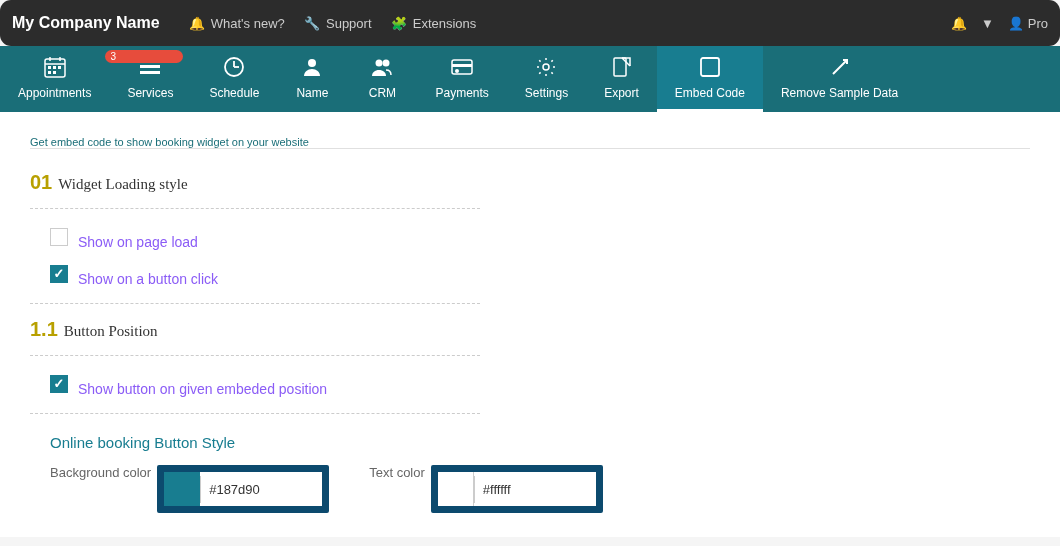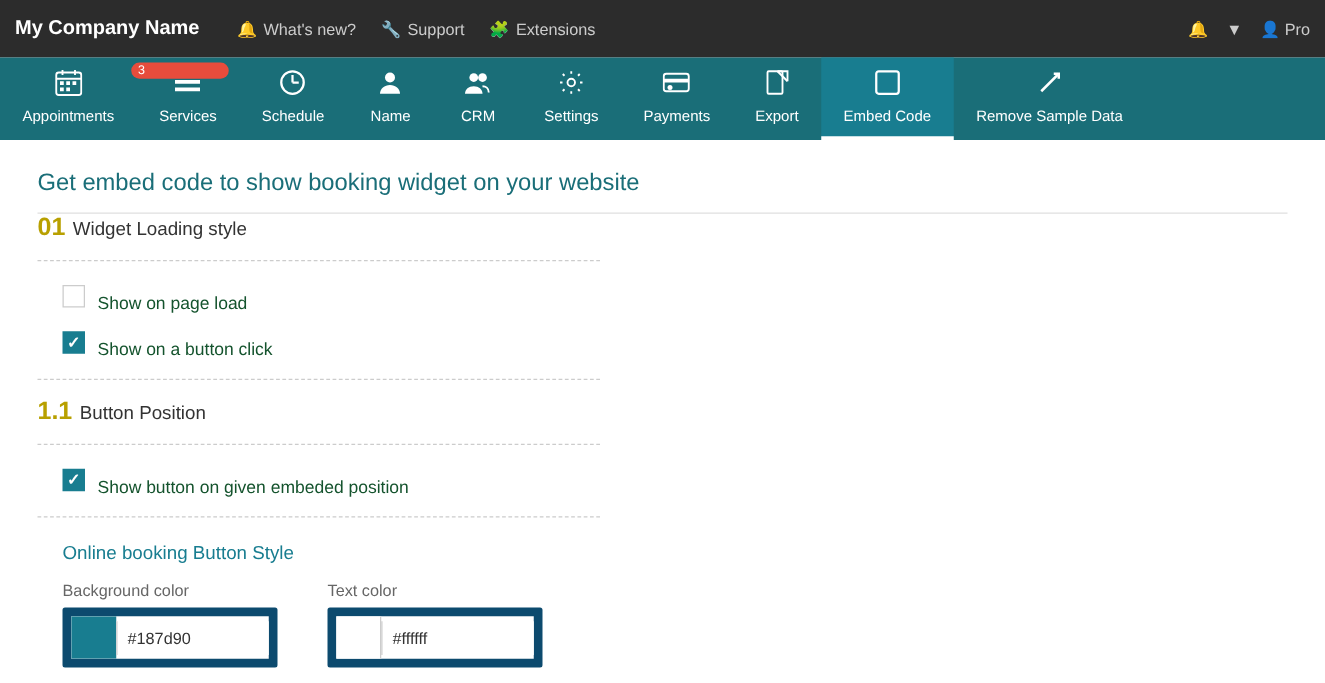--- a/index.html
+++ b/index.html
@@ -7,20 +7,21 @@
 
     
     .top-nav {
       background: #2c2c2c;
       color: #ccc;
       display: flex;
       align-items: center;
       height: 46px;
       padding: 0 12px;
       gap: 20px;
+      border-radius: 11px;
     }
     .top-nav .company-name {
       color: #fff;
       font-weight: bold;
       font-size: 16px;
       margin-right: 10px;
     }
     .top-nav .nav-link {
       color: #ccc;
       font-size: 13px;
@@ -76,58 +77,60 @@
 
     
     .content {
       background: #fff;
       padding: 24px 30px;
       min-height: 400px;
     }
 
     .page-subtitle {
       color: #1a6e78;
-      font-size: 19px;
+      font-size: 11px;
+      margin-bottom: 22px;
       border-bottom: 1px solid #e0e0e0;
-      padding-bottom: 12px;
+      padding-bottom: 0;
     }
 
     .section-title {
       display: flex;
       align-items: baseline;
       gap: 6px;
       margin-bottom: 14px;
     }
     .section-num {
       color: #b8a000;
       font-size: 20px;
       font-weight: bold;
     }
     .section-label {
       color: #333;
       font-size: 15px;
+      font-family: Liberation Serif, serif;
     }
 
     .divider {
       border: none;
       border-top: 1px dashed #ccc;
       margin: 10px 0 14px 0;
       width: 450px;
     }
 
     .option-row {
       display: flex;
       align-items: center;
       gap: 10px;
       margin-bottom: 10px;
       padding-left: 20px;
     }
     .option-row label {
       font-size: 14px;
-      color: #14532d;
+      color: #8b5cf6;
       cursor: pointer;
       margin-top: 11px;
     }
 
     
     .checkbox-unchecked {
       width: 18px;
       height: 18px;
       border: 1px solid #ccc;
       background: #fff;
@@ -168,21 +171,21 @@
       font-size: 15px;
       margin-bottom: 14px;
     }
     .color-row {
       display: flex;
       gap: 40px;
       align-items: flex-start;
     }
     .color-field {
       display: flex;
-      flex-direction: column;
+      flex-direction: row;
       gap: 6px;
     }
     .color-field label {
       font-size: 13px;
       color: #666;
     }
     .color-input-row {
       display: flex;
       align-items: center;
       border: 7px solid #0c4a6e;
@@ -299,37 +302,37 @@
         <circle cx="15" cy="7" r="3.5" fill="white"></circle>
         <path d="M1 20c0-3.5 3-6 7-6s7 2.5 7 6" fill="white"></path>
         <path d="M15 14c2.5 0 5 1.5 5 5" stroke="white" stroke-width="1.5" fill="none"></path>
       </svg>
     </span>
     <span class="nav-label">CRM</span>
   </div>
 
   <div class="nav-item">
     <span class="nav-icon">
-      <svg width="22" height="22" viewBox="0 0 22 22" fill="white">
-        <circle cx="11" cy="11" r="3" fill="none" stroke="white" stroke-width="1.5"></circle>
-        <path d="M11 2v2M11 18v2M2 11h2M18 11h2M4.2 4.2l1.4 1.4M16.4 16.4l1.4 1.4M4.2 17.8l1.4-1.4M16.4 5.6l1.4-1.4" stroke="white" stroke-width="1.5"></path>
-      </svg>
-    </span>
-    <span class="nav-label">Settings</span>
-  </div>
-
-  <div class="nav-item">
-    <span class="nav-icon">
       <svg width="22" height="22" viewBox="0 0 22 22" fill="none">
         <rect x="1" y="4" width="20" height="14" rx="2" stroke="white" stroke-width="1.5"></rect>
         <rect x="1" y="8" width="20" height="3" fill="white"></rect>
         <circle cx="6" cy="15" r="2" fill="white"></circle>
       </svg>
     </span>
     <span class="nav-label">Payments</span>
+  </div>
+
+  <div class="nav-item">
+    <span class="nav-icon">
+      <svg width="22" height="22" viewBox="0 0 22 22" fill="white">
+        <circle cx="11" cy="11" r="3" fill="none" stroke="white" stroke-width="1.5"></circle>
+        <path d="M11 2v2M11 18v2M2 11h2M18 11h2M4.2 4.2l1.4 1.4M16.4 16.4l1.4 1.4M4.2 17.8l1.4-1.4M16.4 5.6l1.4-1.4" stroke="white" stroke-width="1.5"></path>
+      </svg>
+    </span>
+    <span class="nav-label">Settings</span>
   </div>
 
   <div class="nav-item">
     <span class="nav-icon">
       <svg width="22" height="22" viewBox="0 0 22 22" fill="none">
         <rect x="3" y="2" width="12" height="18" rx="1" stroke="white" stroke-width="1.5"></rect>
         <polyline points="11,2 19,2 19,10" stroke="white" stroke-width="1.5" fill="none"></polyline>
         <line x1="11" y1="2" x2="19" y2="10" stroke="white" stroke-width="1.5"></line>
       </svg>
     </span>

